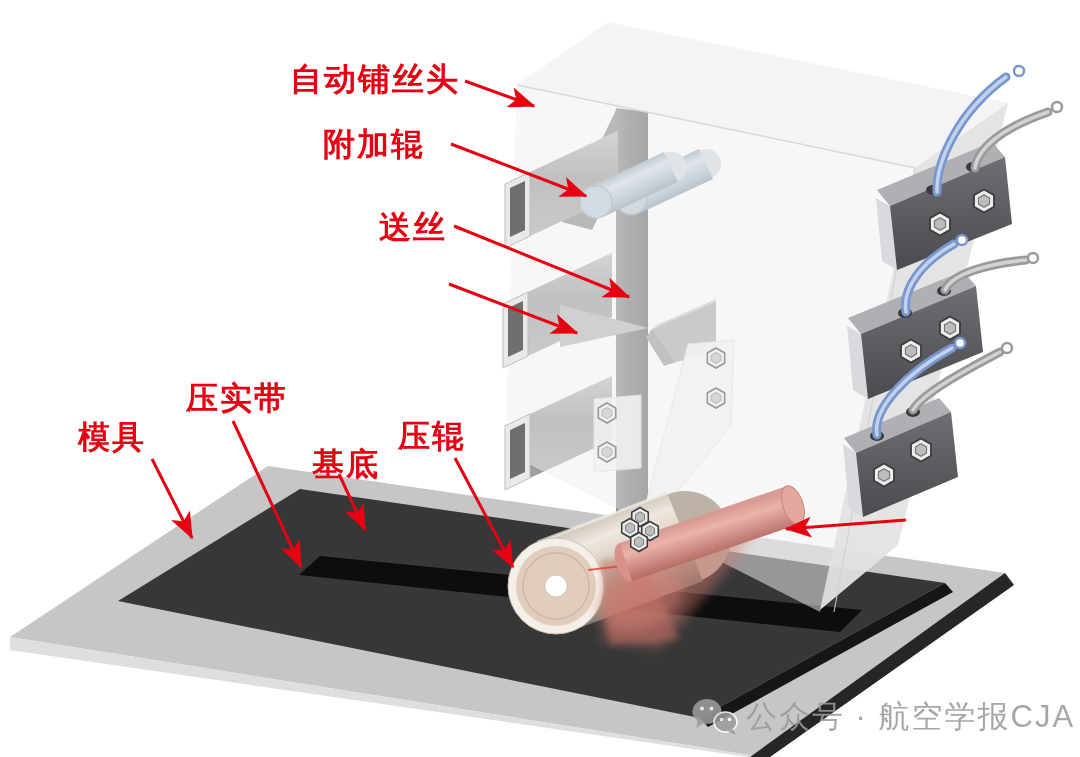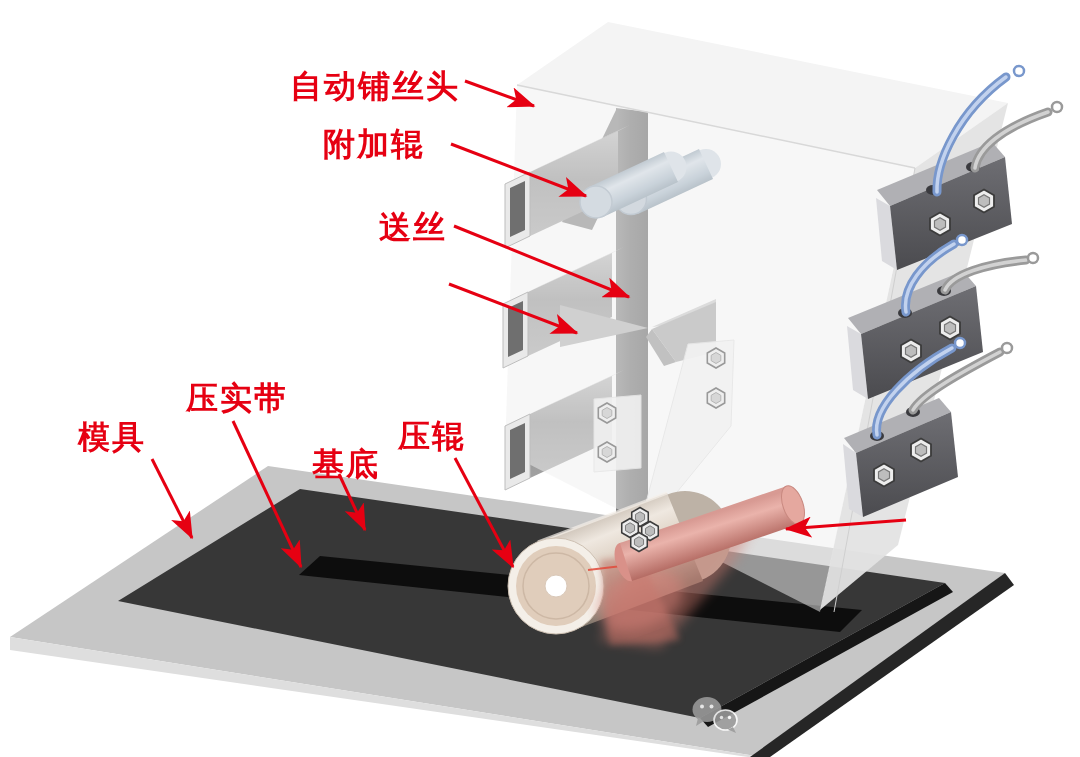--- a/index.html
+++ b/index.html
@@ -237,34 +237,35 @@
     <line x1="454" y1="226" x2="629" y2="297" marker-end="url(#ah)"></line>
     <line x1="449" y1="284" x2="577" y2="333" marker-end="url(#ah)"></line>
     <line x1="233" y1="421" x2="301" y2="567" marker-end="url(#ah)"></line>
     <line x1="152" y1="459" x2="192" y2="538" marker-end="url(#ah)"></line>
     <line x1="339" y1="474" x2="365" y2="530" marker-end="url(#ah)"></line>
     <line x1="455" y1="458" x2="513" y2="567" marker-end="url(#ah)"></line>
     <line x1="906" y1="520" x2="786" y2="529" marker-end="url(#ah)"></line>
   </g>
 </svg>
 
-<div class="lbl" style="right:620px;top:70px">自动铺丝头</div>
+<div class="lbl" style="right:620px;top:63px">自动铺丝头</div>
 <div class="lbl" style="right:655px;top:128px">附加辊</div>
 <div class="lbl" style="right:633px;top:211px">送丝</div>
 <div class="lbl" style="right:792px;top:382px">压实带</div>
 <div class="lbl" style="right:934px;top:421px">模具</div>
 <div class="lbl" style="right:700px;top:448px">基底</div>
 <div class="lbl" style="right:614px;top:420px">压辊</div>
 
 <div class="watermark">
   <svg width="46" height="38" viewBox="0 0 46 38">
     <ellipse cx="15" cy="13.5" rx="14.5" ry="12.5" fill="#9b9b9b"></ellipse>
     <path d="M6,22 L4,30 L12,25 Z" fill="#9b9b9b"></path>
     <circle cx="10" cy="10.5" r="2" fill="#ffffff"></circle>
     <circle cx="19.5" cy="10.5" r="2" fill="#ffffff"></circle>
     <ellipse cx="33.5" cy="24" rx="11.5" ry="10" fill="#9b9b9b" stroke="#ffffff" stroke-width="1.6"></ellipse>
     <path d="M41,31 L44,37 L36,33.5 Z" fill="#9b9b9b"></path>
     <circle cx="29.5" cy="21.5" r="1.7" fill="#ffffff"></circle>
     <circle cx="37.5" cy="21.5" r="1.7" fill="#ffffff"></circle>
   </svg>
+  <span>公众号 · 航空学报CJA</span>
 </div>
 
 </div>
 
 </body></html>

